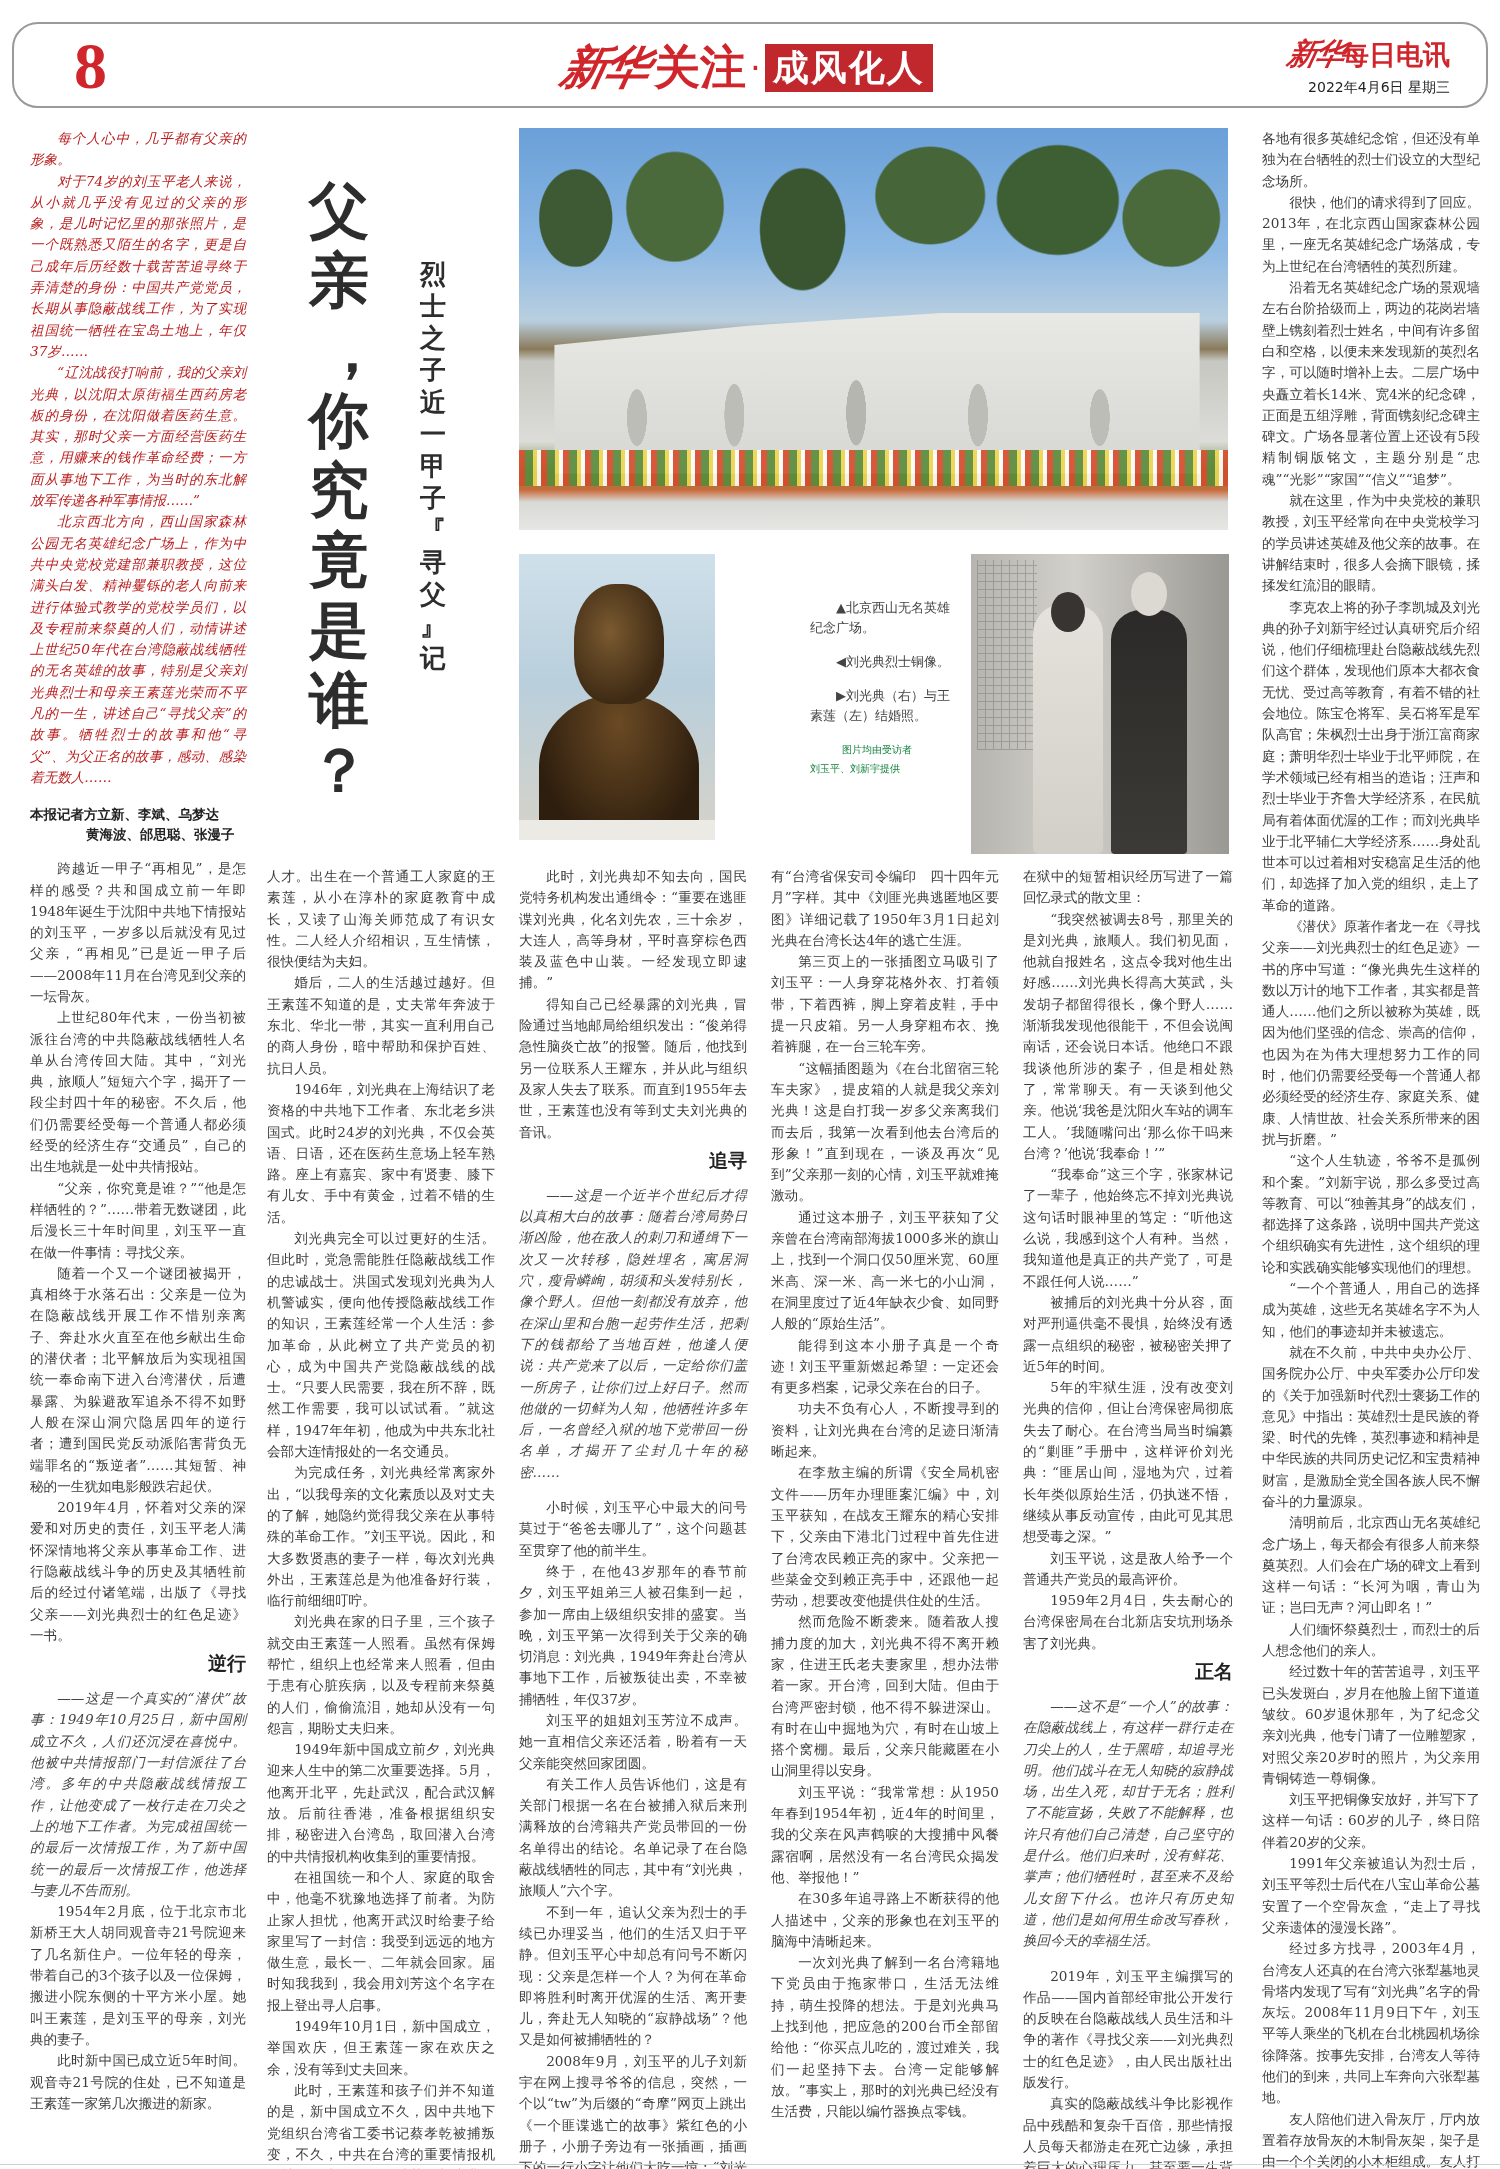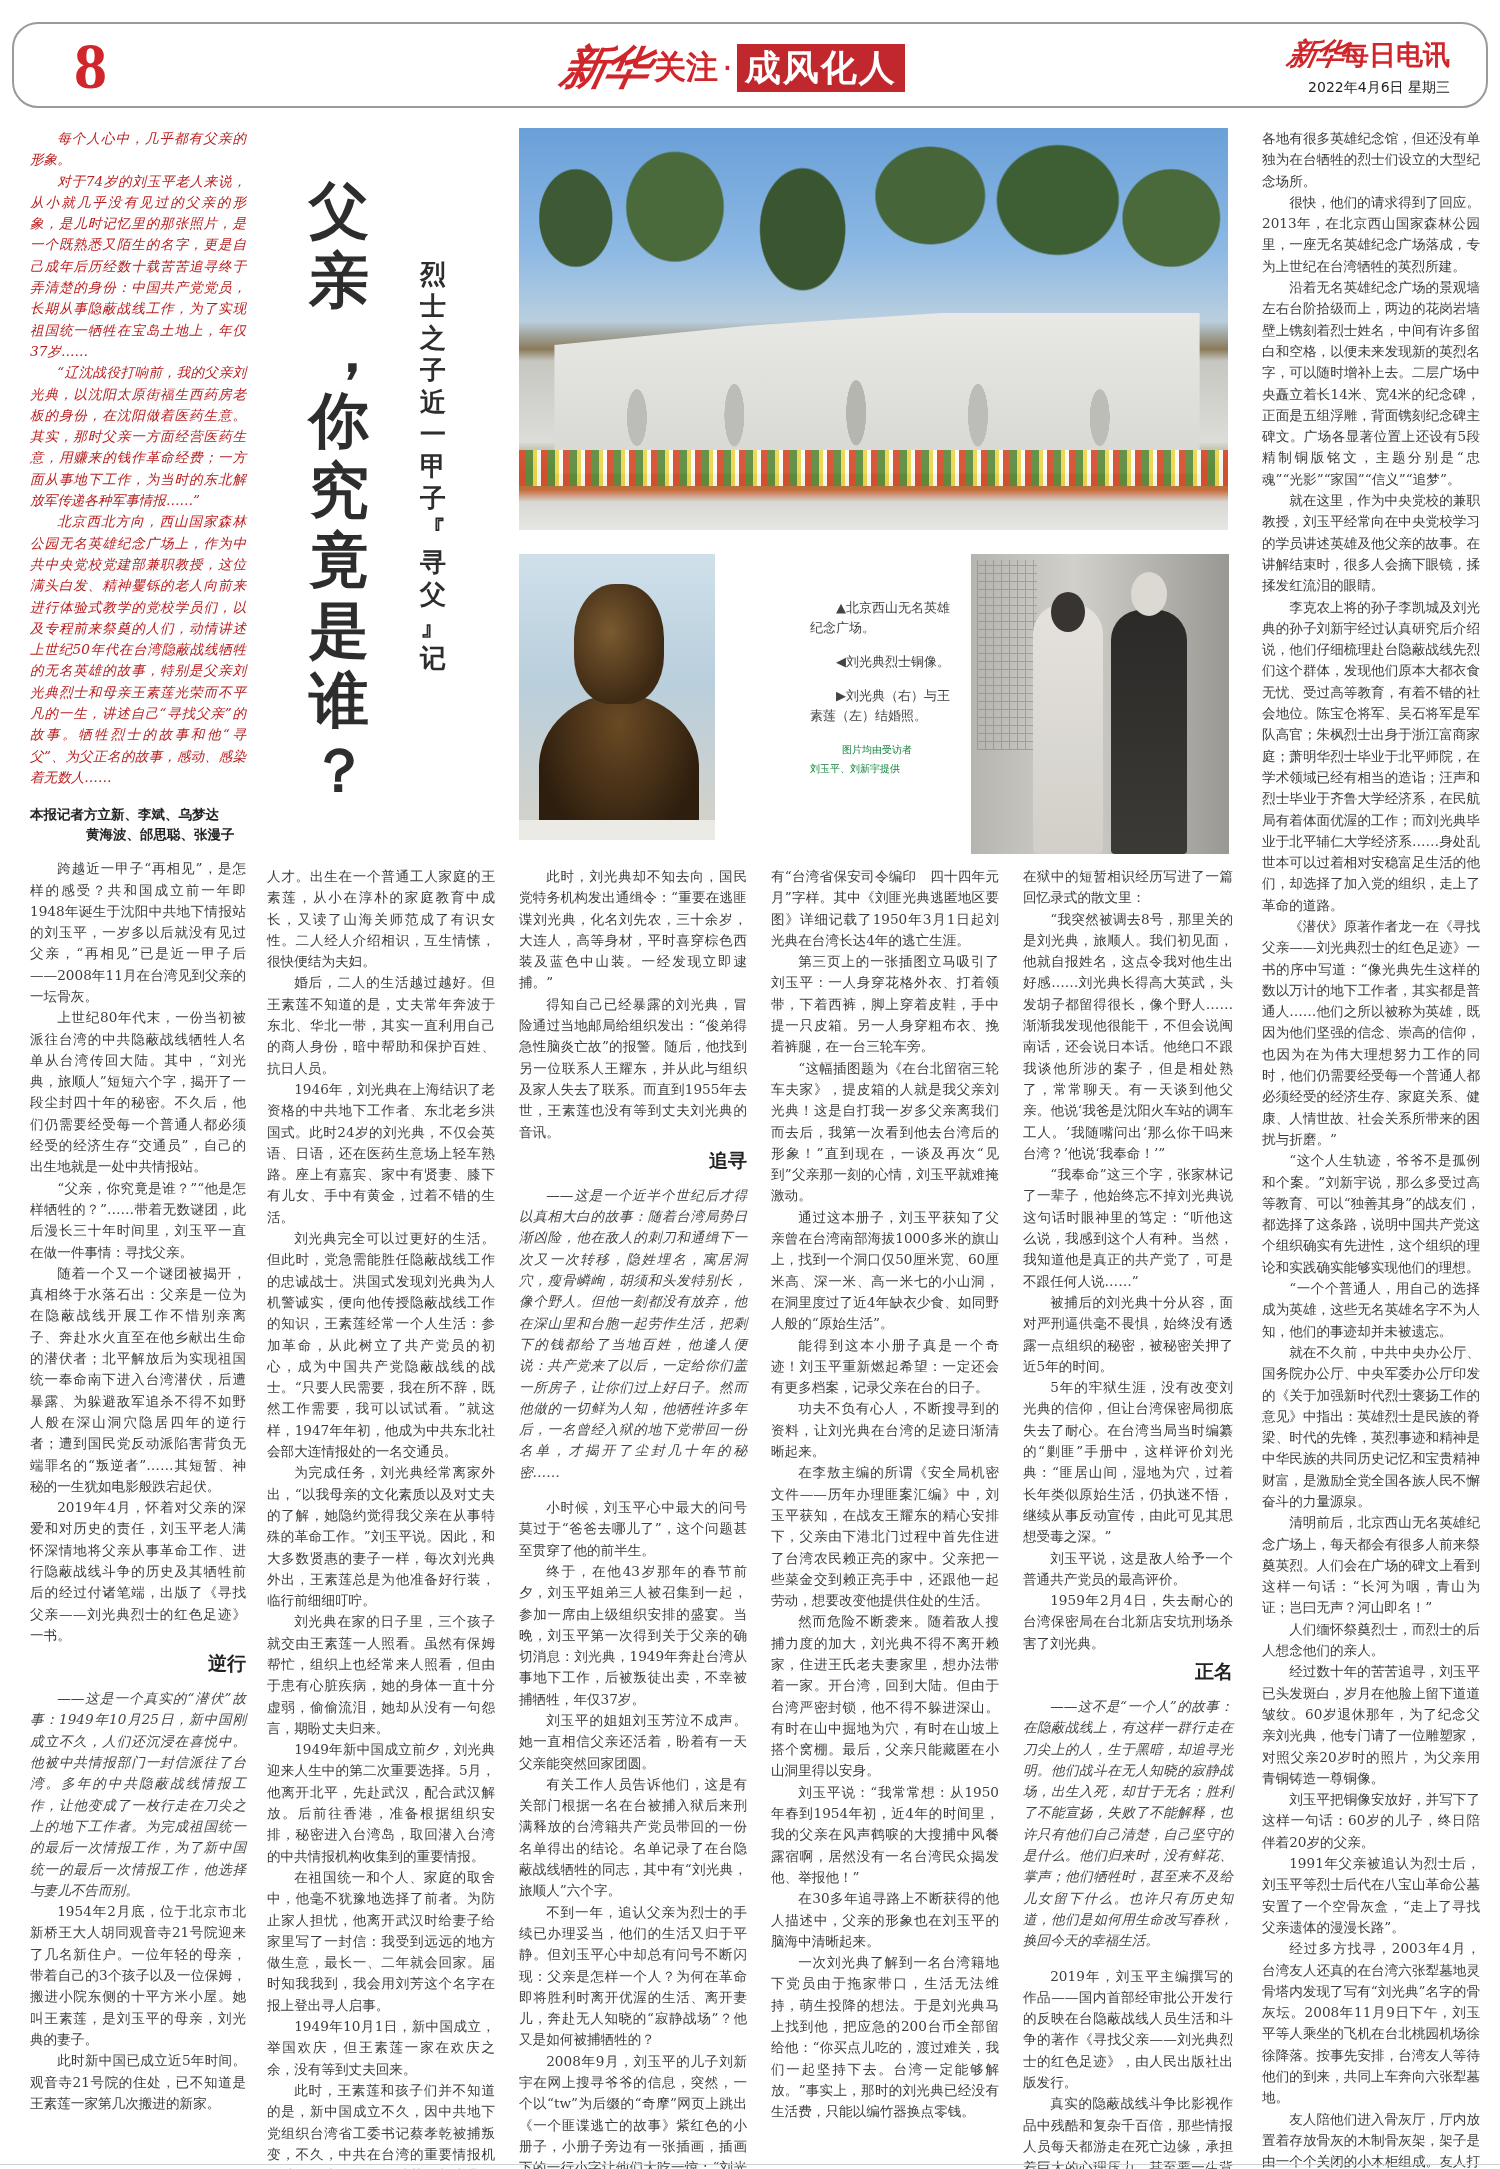--- a/index.html
+++ b/index.html
@@ -13,21 +13,21 @@
   }
   .page-num {
     position: absolute; left: 60px; top: 4px; font-family: "Liberation Serif", serif;
     font-size: 66px; font-weight: bold; color: #d0262b; line-height: 76px;
   }
   .brand-center { position: absolute; left: 548px; top: 14px; height: 60px; display: flex; align-items: center; }
   .brand-xinhua {
     font-family: "DejaVu Serif", serif; font-style: italic; font-weight: bold;
     font-size: 46px; color: #d0262b; letter-spacing: -4px; transform: skewX(-12deg);
   }
-  .brand-guanzhu { font-size: 32px; color: #d0262b; margin-left: 8px; font-weight: bold; font-family: "DejaVu Sans", sans-serif; text-align: right; }
+  .brand-guanzhu { font-size: 46px; color: #d0262b; margin-left: 8px; font-weight: bold; font-family: "DejaVu Sans", sans-serif; text-align: right; }
   .brand-dot { font-size: 34px; color: #d0262b; margin: 0 4px; font-family: "DejaVu Sans", sans-serif; }
   .brand-section {
     background: #c1282d; color: #fff; font-family: "DejaVu Sans", sans-serif; font-weight: bold;
     font-size: 36px; padding: 2px 8px; letter-spacing: 2px; line-height: 44px;
   }
   .brand-right { position: absolute; right: 36px; top: 10px; text-align: right; }
   .brand-right .r1 { display: flex; align-items: baseline; justify-content: flex-end; }
   .brand-right .xh { font-style: italic; font-weight: bold; font-size: 30px; color: #d0262b; letter-spacing: -3px; transform: skewX(-12deg); display: inline-block; }
   .brand-right .mr { font-size: 27px; color: #d0262b; font-weight: bold; font-family: "DejaVu Sans", sans-serif; }
   .brand-right .date { font-family: "DejaVu Sans", sans-serif; font-size: 14px; color: #222; margin-top: 4px; }
@@ -238,21 +238,21 @@
     <span>刘玉平、刘新宇提供</span>
   </p>
 </div>
 
 <div class="col" style="left:267px; top:866px; width:228px;">
   <p class="noindent">人才。出生在一个普通工人家庭的王素莲，从小在淳朴的家庭教育中成长，又读了山海关师范成了有识女性。二人经人介绍相识，互生情愫，很快便结为夫妇。</p>
   <p>婚后，二人的生活越过越好。但王素莲不知道的是，丈夫常年奔波于东北、华北一带，其实一直利用自己的商人身份，暗中帮助和保护百姓、抗日人员。</p>
   <p>1946年，刘光典在上海结识了老资格的中共地下工作者、东北老乡洪国式。此时24岁的刘光典，不仅会英语、日语，还在医药生意场上轻车熟路。座上有嘉宾、家中有贤妻、膝下有儿女、手中有黄金，过着不错的生活。</p>
   <p>刘光典完全可以过更好的生活。但此时，党急需能胜任隐蔽战线工作的忠诚战士。洪国式发现刘光典为人机警诚实，便向他传授隐蔽战线工作的知识，王素莲经常一个人生活：参加革命，从此树立了共产党员的初心，成为中国共产党隐蔽战线的战士。“只要人民需要，我在所不辞，既然工作需要，我可以试试看。”就这样，1947年年初，他成为中共东北社会部大连情报处的一名交通员。</p>
   <p>为完成任务，刘光典经常离家外出，“以我母亲的文化素质以及对丈夫的了解，她隐约觉得我父亲在从事特殊的革命工作。”刘玉平说。因此，和大多数贤惠的妻子一样，每次刘光典外出，王素莲总是为他准备好行装，临行前细细叮咛。</p>
-  <p>刘光典在家的日子里，三个孩子就交由王素莲一人照看。虽然有保姆帮忙，组织上也经常来人照看，但由于患有心脏疾病，她的身体一直十分虚弱，偷偷流泪，她却从没有一句怨言，期盼丈夫归来。</p>
+  <p>刘光典在家的日子里，三个孩子就交由王素莲一人照看。虽然有保姆帮忙，组织上也经常来人照看，但由于患有心脏疾病，以及专程前来祭奠的人们，偷偷流泪，她却从没有一句怨言，期盼丈夫归来。</p>
   <p>1949年新中国成立前夕，刘光典迎来人生中的第二次重要选择。5月，他离开北平，先赴武汉，配合武汉解放。后前往香港，准备根据组织安排，秘密进入台湾岛，取回潜入台湾的中共情报机构收集到的重要情报。</p>
   <p>在祖国统一和个人、家庭的取舍中，他毫不犹豫地选择了前者。为防止家人担忧，他离开武汉时给妻子给家里写了一封信：我受到远远的地方做生意，最长一、二年就会回家。届时知我我到，我会用刘芳这个名字在报上登出寻人启事。</p>
   <p>1949年10月1日，新中国成立，举国欢庆，但王素莲一家在欢庆之余，没有等到丈夫回来。</p>
   <p>此时，王素莲和孩子们并不知道的是，新中国成立不久，因中共地下党组织台湾省工委书记蔡孝乾被捕叛变，不久，中共在台湾的重要情报机构被国民党特务机构破获，刘光典的身份也随之暴露。</p>
 
 </div>
 
 <div class="col" style="left:519px; top:866px; width:228px;">
   <p>此时，刘光典却不知去向，国民党特务机构发出通缉令：“重要在逃匪谍刘光典，化名刘先农，三十余岁，大连人，高等身材，平时喜穿棕色西装及蓝色中山装。一经发现立即逮捕。”</p>
   <p>得知自己已经暴露的刘光典，冒险通过当地邮局给组织发出：“俊弟得急性脑炎亡故”的报警。随后，他找到另一位联系人王耀东，并从此与组织及家人失去了联系。而直到1955年去世，王素莲也没有等到丈夫刘光典的音讯。</p>

